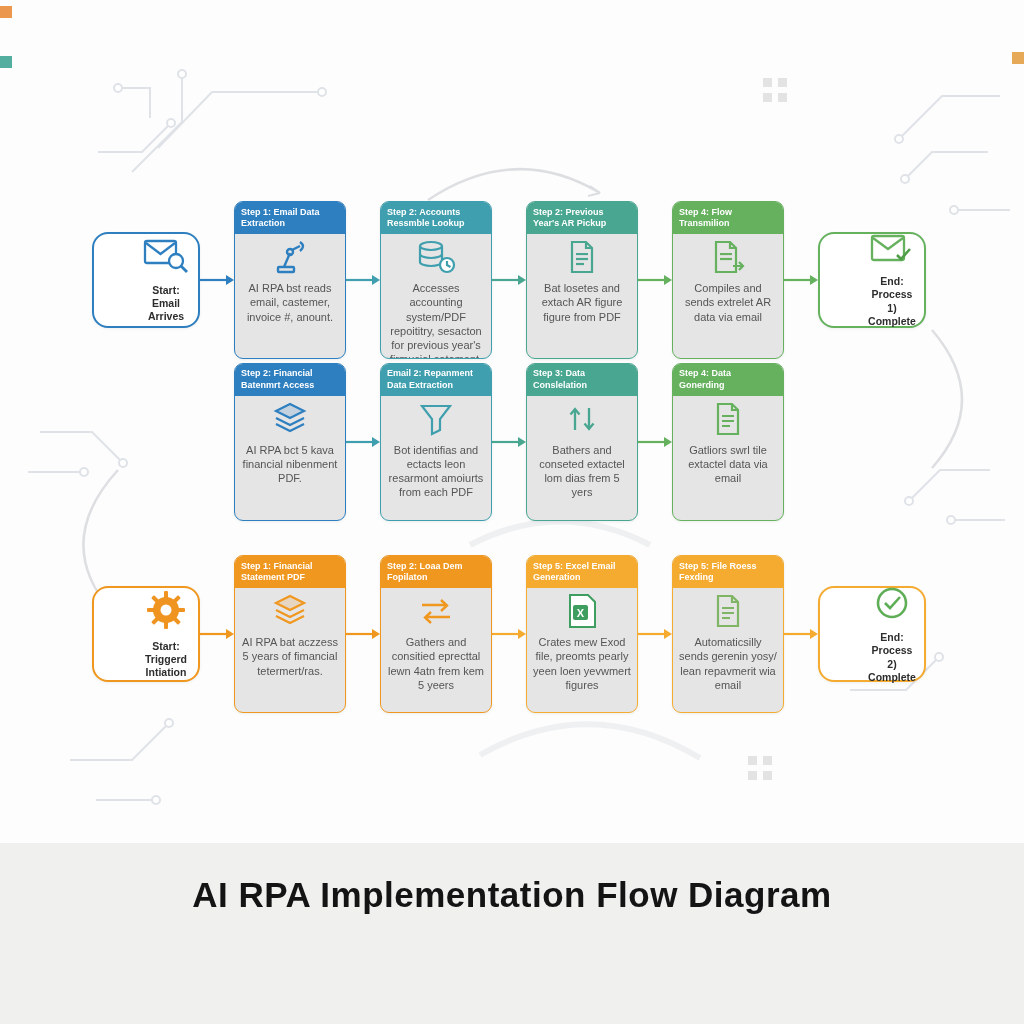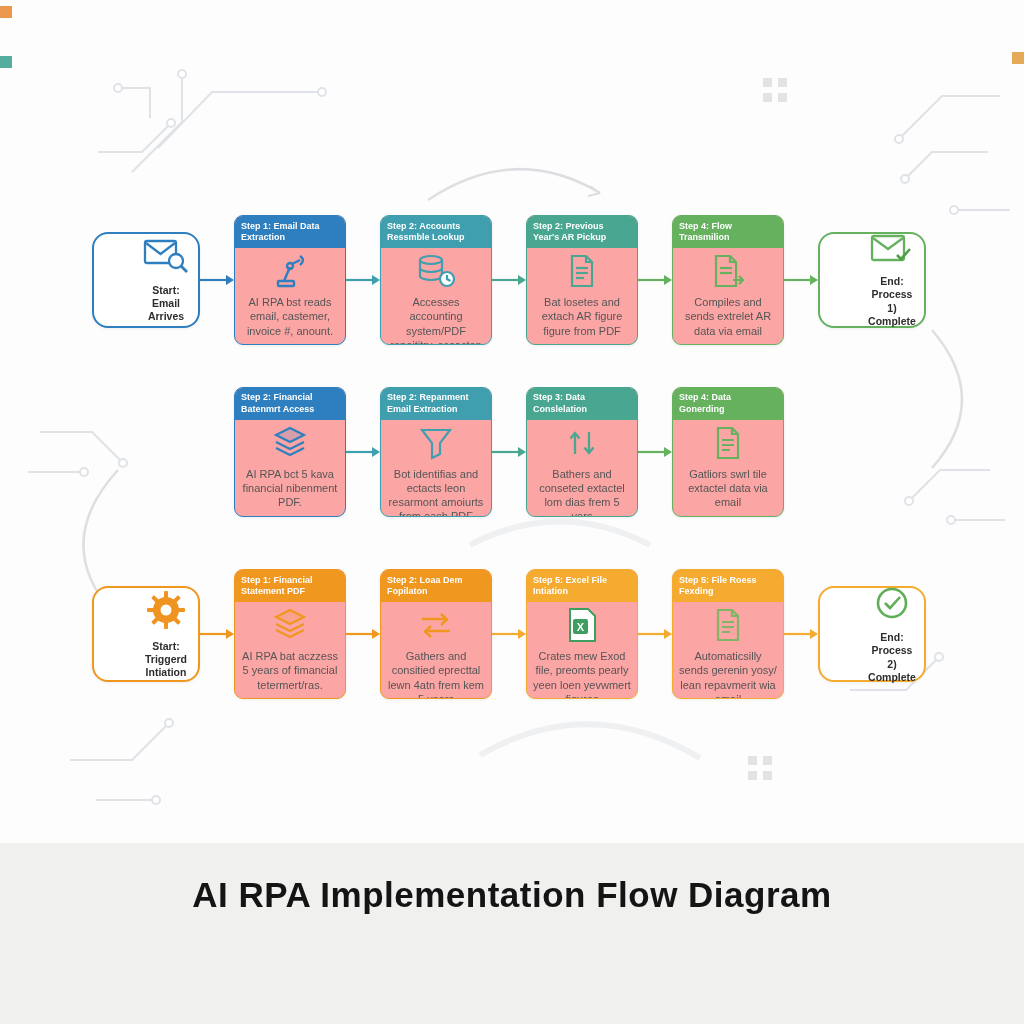--- a/index.html
+++ b/index.html
@@ -5,32 +5,32 @@
   * { box-sizing: border-box; }
   body { margin:0; background:#fff; font-family:"Liberation Sans", sans-serif; }
   .canvas { position:relative; width:1024px; height:1024px; background:#fdfdfd; overflow:hidden; }
 
   
   .deco { position:absolute; inset:0; z-index:0; pointer-events:none; }
 
   
   .flow-row { position:absolute; display:flex; align-items:center; z-index:2; }
   .row1 { top:215px; left:92px; height:130px; }
-  .row2 { top:385px; left:234px; height:133px; }
+  .row2 { top:375px; left:234px; height:133px; }
   .row3 { top:568px; left:92px; height:132px; }
 
   
   .t-blue   { --c:#2e7fc0; }
   .t-teal   { --c:#3f9fae; }
   .t-teal2  { --c:#49a791; }
   .t-green  { --c:#65b15e; }
   .t-orange { --c:#f0971f; }
   .t-amber  { --c:#f4ab30; }
 
-  .card { width:112px; height:130px; background:#fca5a5; border:1.5px solid var(--c);
+  .card { width:112px; height:158px; background:#e5e5e5; border:1.5px solid var(--c);
           border-radius:9px; display:flex; flex-direction:column; overflow:hidden;
           box-shadow:0 1px 3px rgba(40,60,80,0.08); flex:none; }
   .card-header { background:var(--c); color:#fff; font-size:9px; font-weight:bold;
                  line-height:1.25; padding:4px 6px; height:32px; display:flex; align-items:center; }
   .card-icon { height:46px; display:flex; align-items:center; justify-content:center; flex:none; }
   .card-body { flex:1; font-size:11px; line-height:1.3; color:#555; text-align:center;
                padding:1px 6px 4px; overflow:hidden; }
 
   .terminal { width:108px; height:96px; background:#fff; border:2px solid var(--c);
               border-radius:16px; display:flex; flex-direction:column; align-items:center;
@@ -246,21 +246,21 @@
     </div>
 
     <div class="arrow t-teal">
       <svg width="34" height="12">
           <line x1="0" y1="6" x2="27" y2="6"></line>
           <path class="head" d="M26 1 L34 6 L26 11 Z"></path>
         </svg>
     </div>
 
     <div class="card t-teal">
-      <div class="card-header">Step 2: Repanment Email Extraction</div>
+      <div class="card-header">Email 2: Repanment Data Extraction</div>
       <div class="card-icon">
         <svg width="36" height="34" viewBox="0 0 36 34" fill="none" stroke="#3f9fae" stroke-width="2.2">
           <path d="M4 4 h28 L22 17 v11 l-8 4 V17 Z"></path>
         </svg>
       </div>
       <div class="card-body">Bot identifias and ectacts leon resarmont amoiurts from each PDF</div>
     </div>
 
     <div class="arrow t-teal2">
       <svg width="34" height="12">
@@ -361,21 +361,21 @@
     </div>
 
     <div class="arrow t-amber">
       <svg width="34" height="12">
           <line x1="0" y1="6" x2="27" y2="6"></line>
           <path class="head" d="M26 1 L34 6 L26 11 Z"></path>
         </svg>
     </div>
 
     <div class="card t-amber">
-      <div class="card-header">Step 5: Excel File Intiation</div>
+      <div class="card-header">Step 5: Excel Email Generation</div>
       <div class="card-icon">
         <svg width="36" height="38" viewBox="0 0 36 38">
           <path d="M6 3 h18 l7 7 v25 H6 z" fill="#fff" stroke="#3d9e5f" stroke-width="2"></path>
           <rect x="9" y="13" width="15" height="15" rx="2" fill="#3d9e5f"></rect>
           <text x="16.5" y="24.5" fill="#fff" font-size="11" font-weight="bold" text-anchor="middle">X</text>
         </svg>
       </div>
       <div class="card-body">Crates mew Exod file, preomts pearly yeen loen yevwmert figures</div>
     </div>
 

